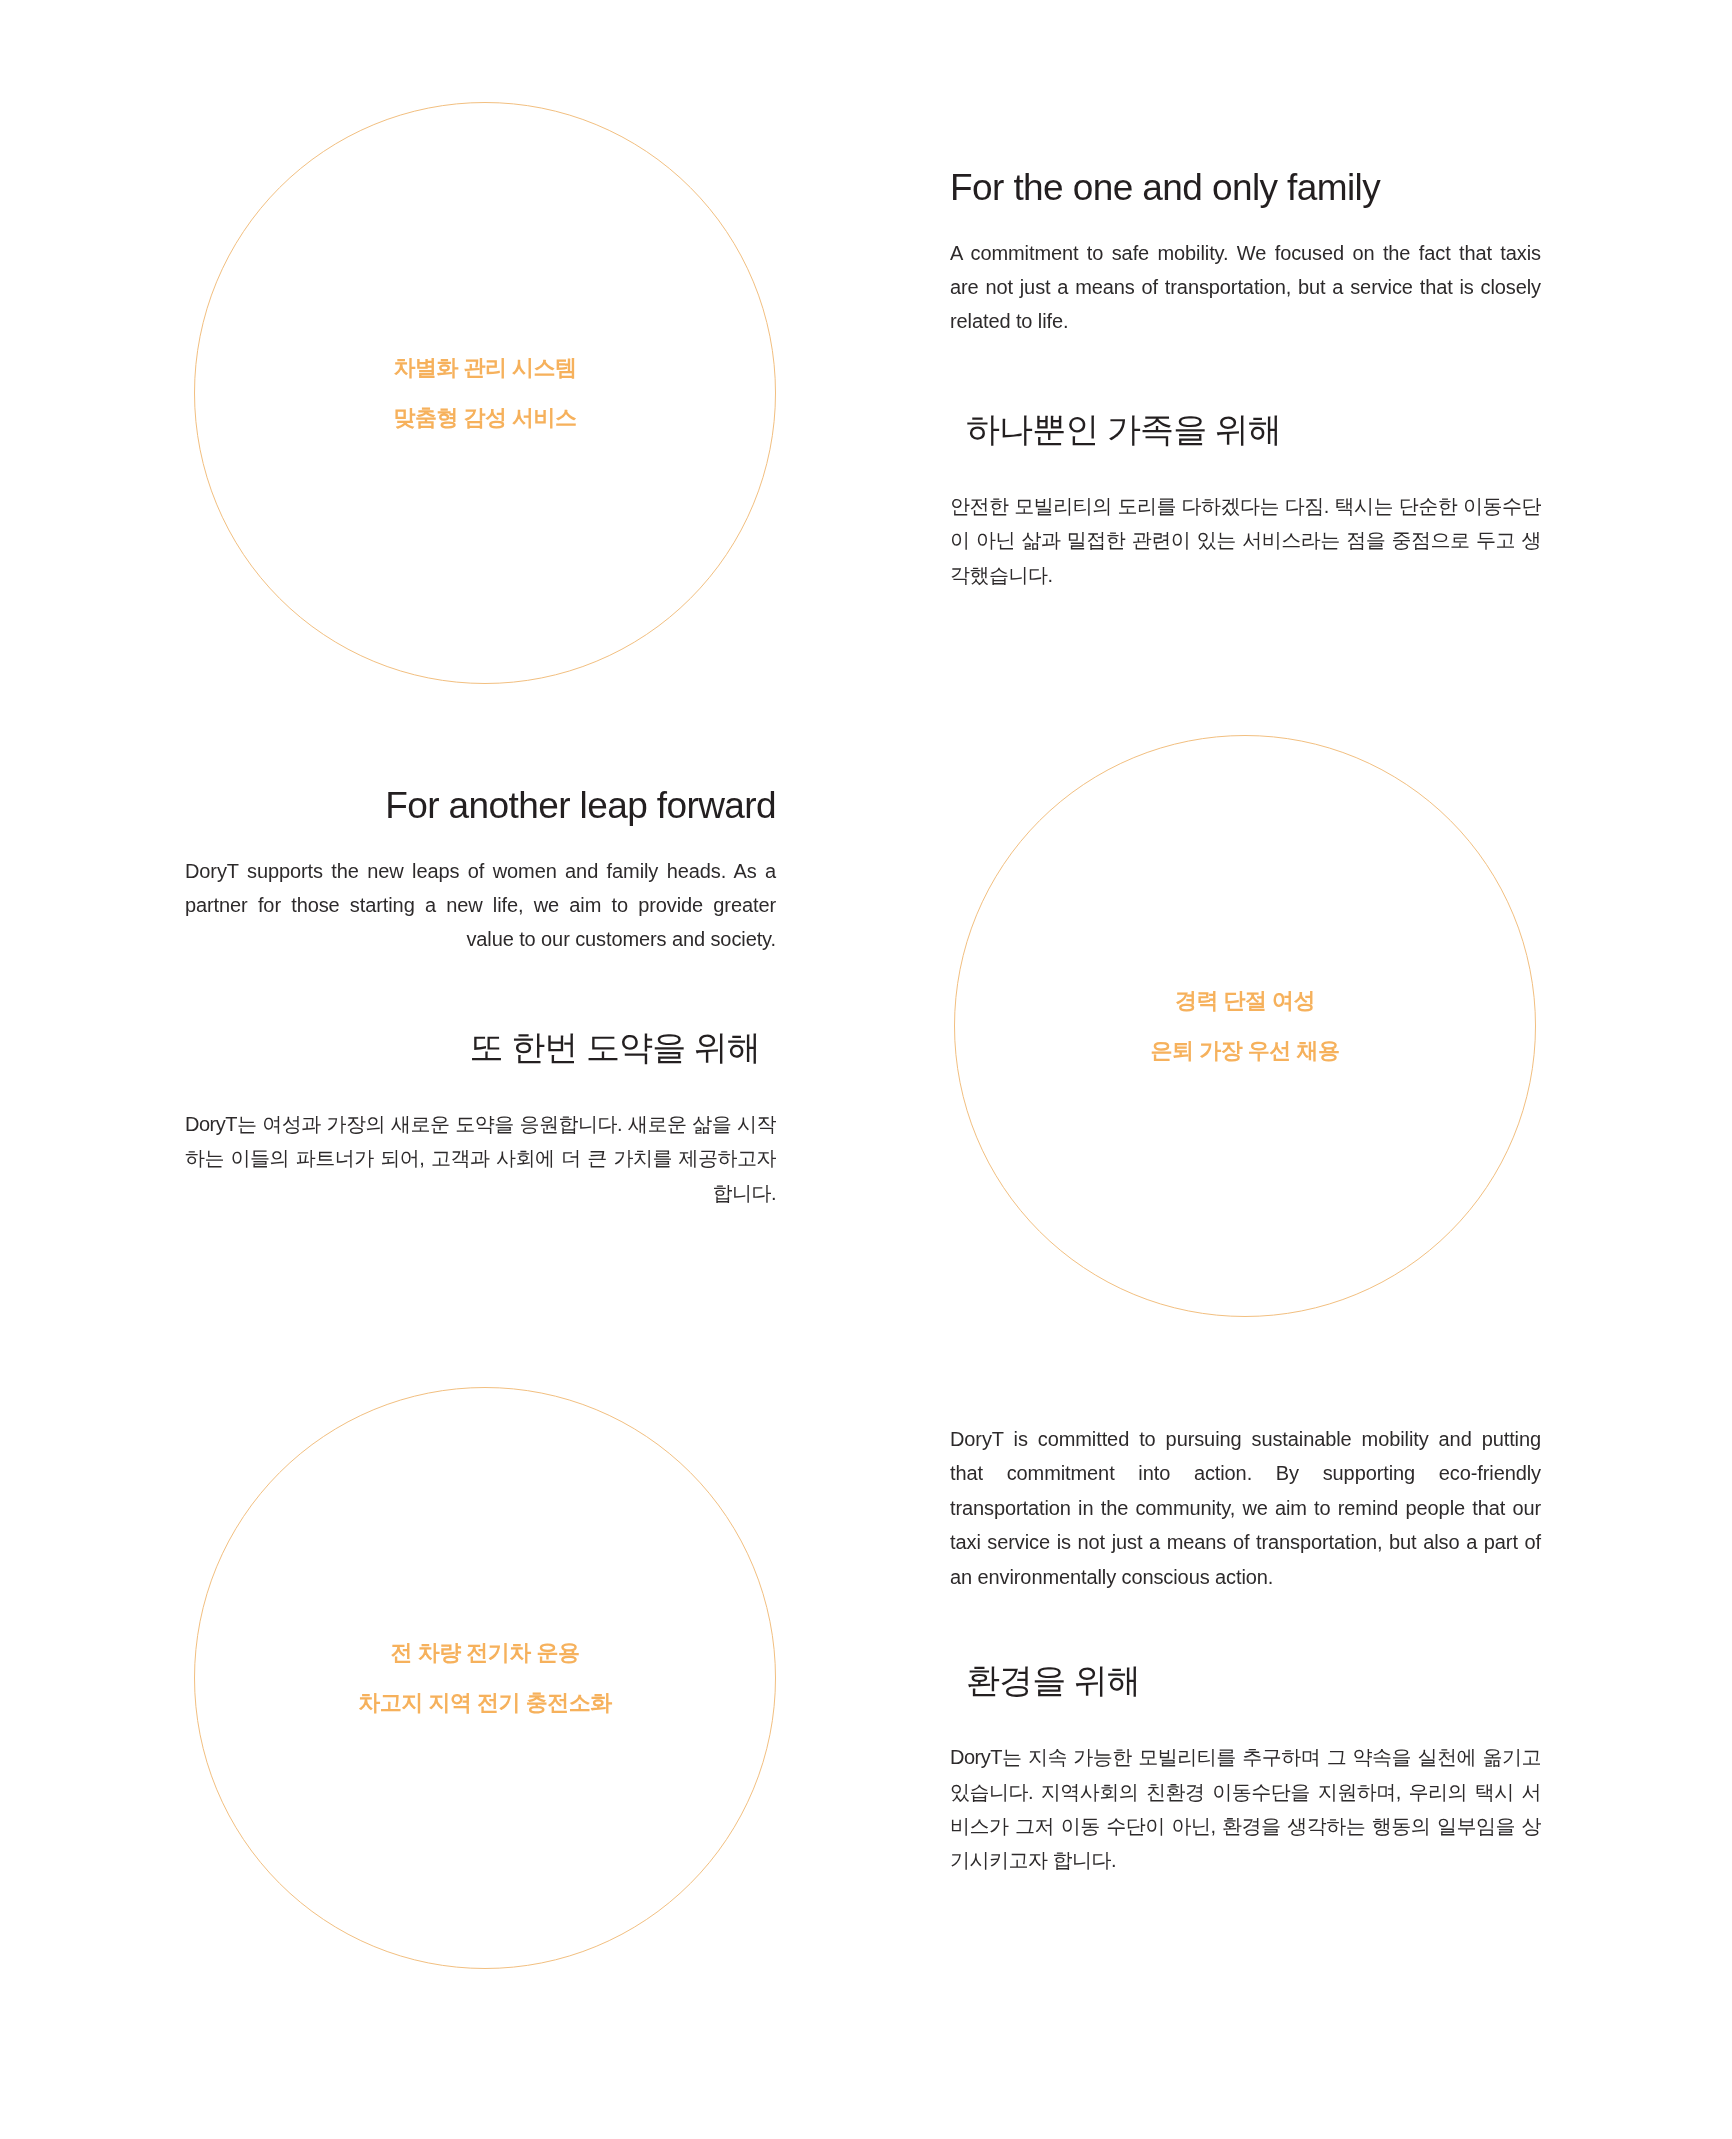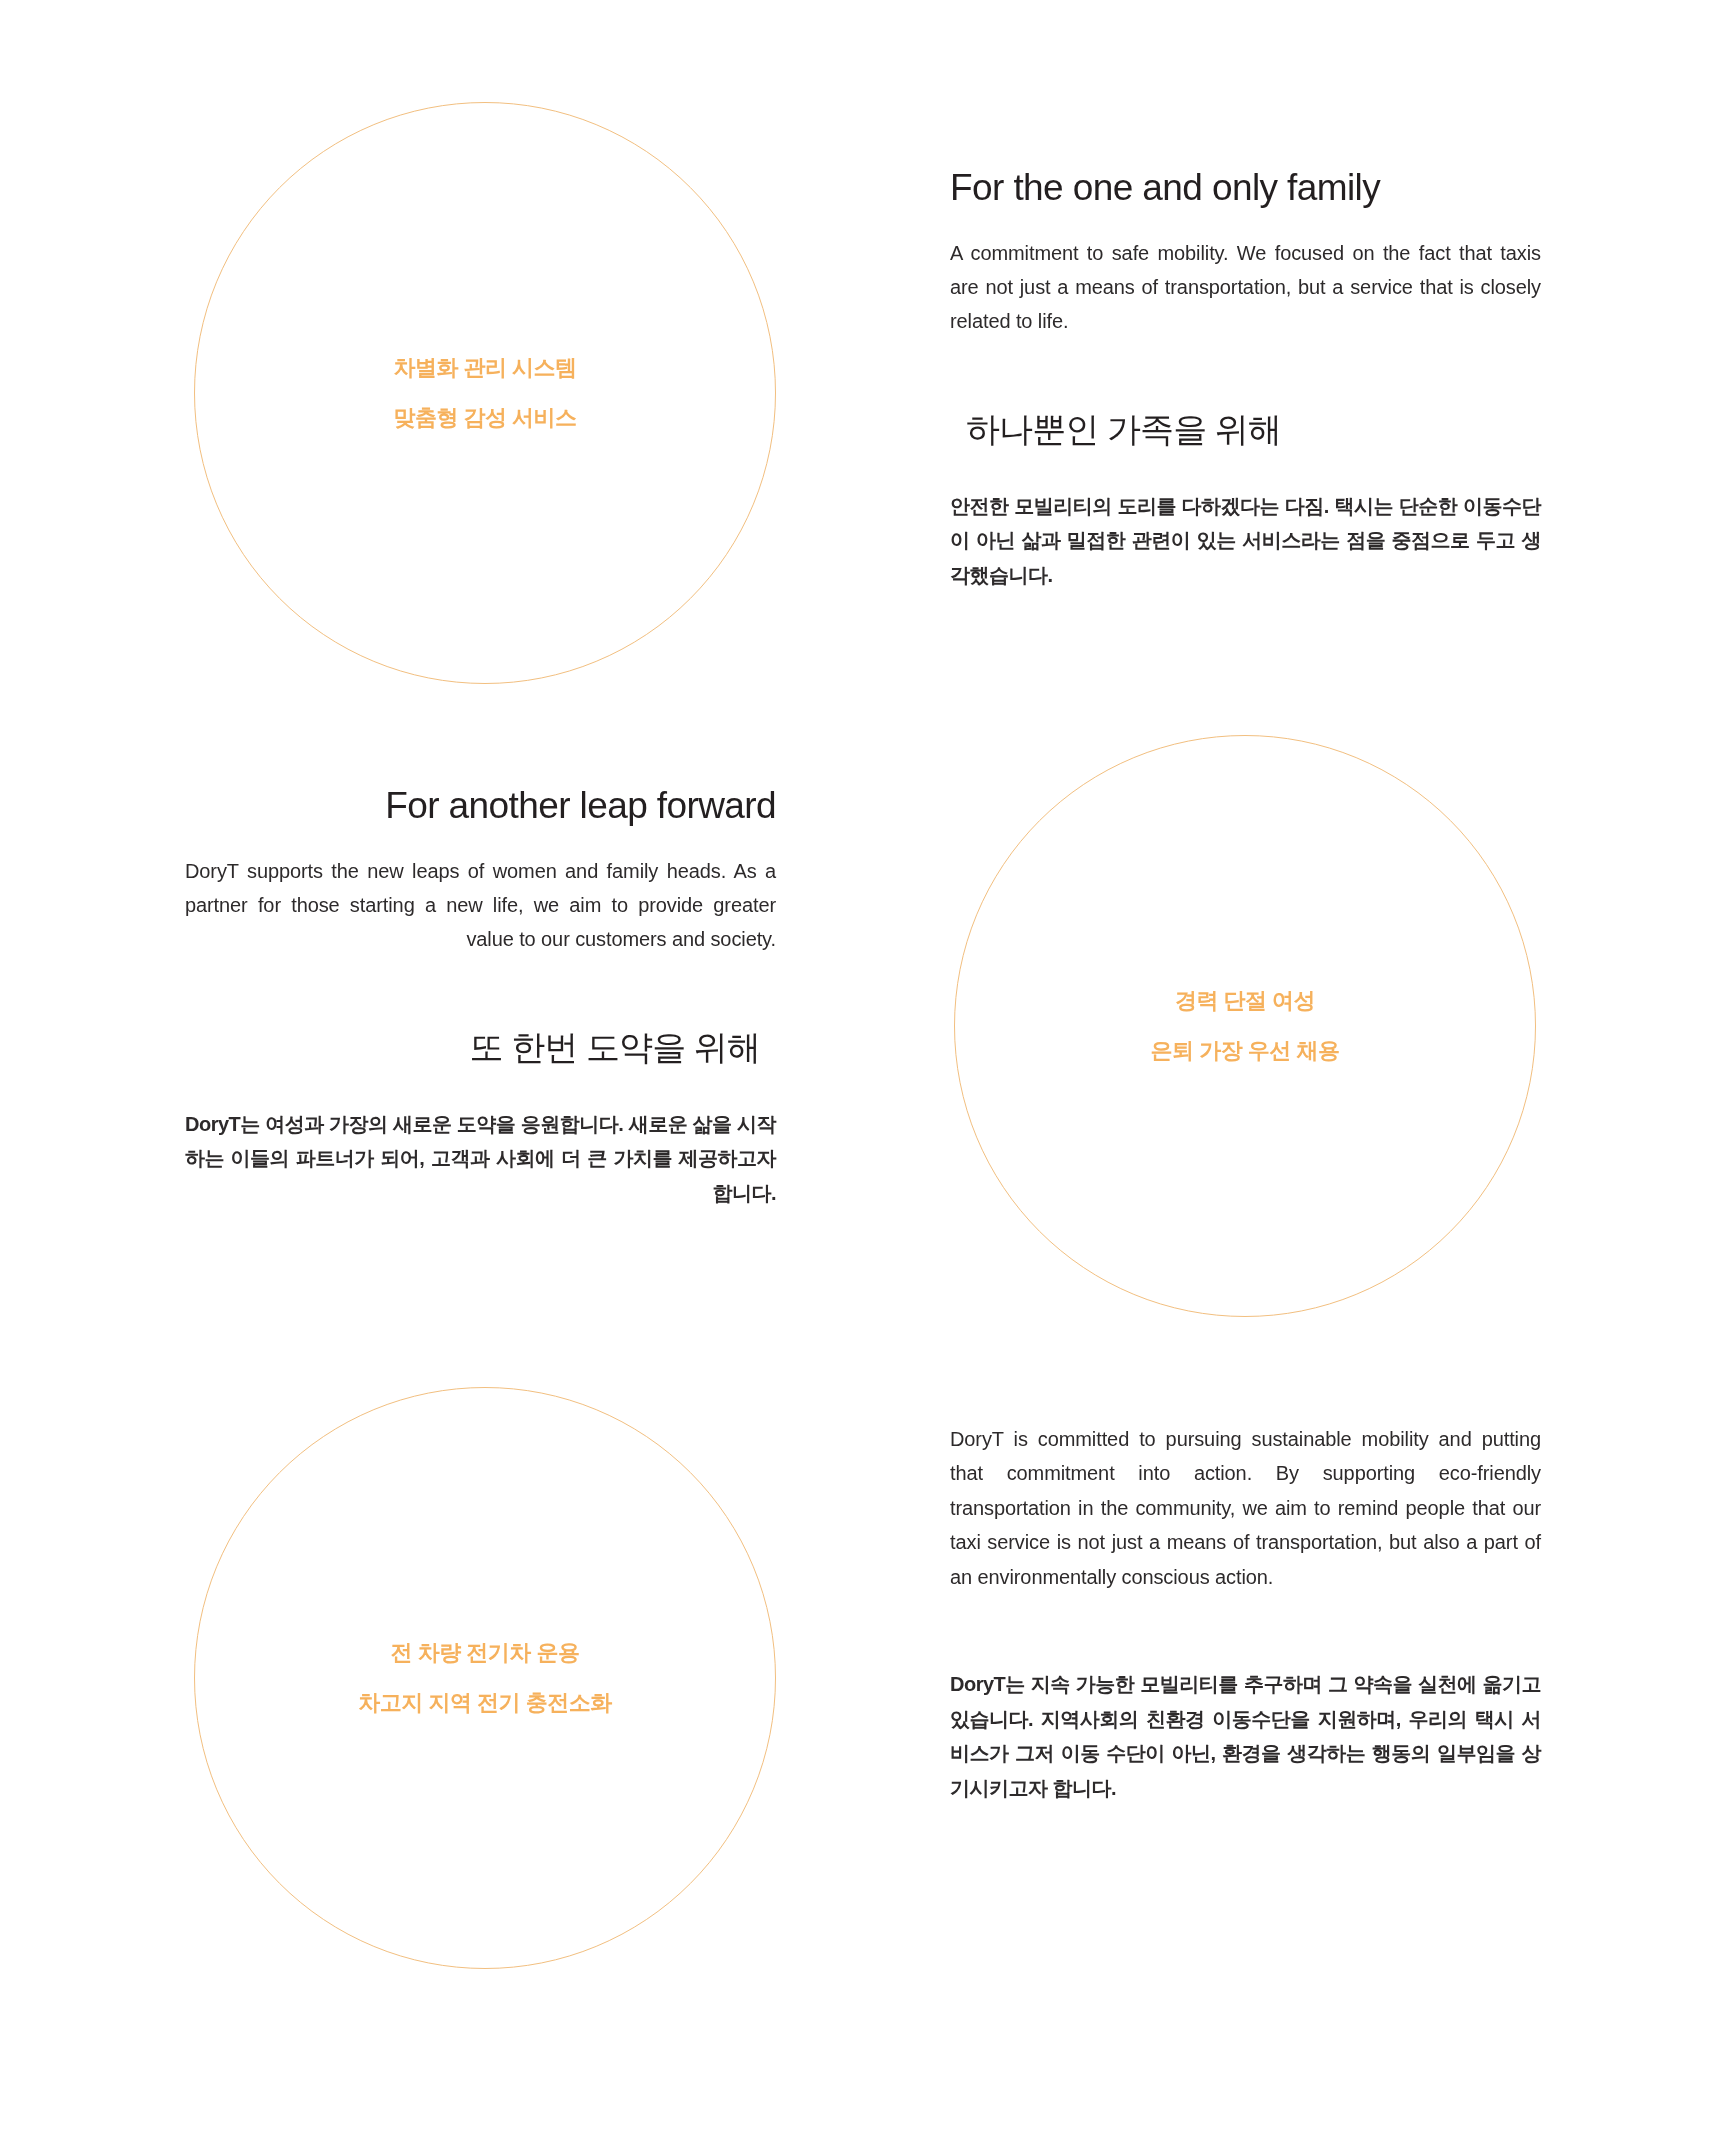--- a/index.html
+++ b/index.html
@@ -92,21 +92,20 @@
   .body-text {
     font-size: 20px;
     line-height: 1.72;
     color: #2d2a2b;
     letter-spacing: -0.1px;
     margin: 0;
     text-align: justify;
   }
   .body-text.ko {
     letter-spacing: -0.5px;
-    font-weight: bold;
   }
   .align-right {
     text-align: right;
   }
   .body-text.align-right {
     text-align: justify;
     text-align-last: right;
   }
 
   
@@ -177,18 +176,19 @@
 
   <div class="circle" id="circle-2">
     <div class="circle-line">경력 단절 여성</div>
     <div class="circle-line">은퇴 가장 우선 채용</div>
   </div>
 
   <div class="block" id="block-env">
     <div class="gap-a"></div>
     <p class="body-text">DoryT is committed to pursuing sustainable mobility and putting that commitment into action. By supporting eco-friendly transportation in the community, we aim to remind people that our taxi service is not just a means of transportation, but also a part of an environmentally conscious action.</p>
     <div class="gap-b"></div>
+    <h2 class="heading-ko">환경을 위해</h2>
     <div class="gap-c"></div>
     <p class="body-text ko">DoryT는 지속 가능한 모빌리티를 추구하며 그 약속을 실천에 옮기고 있습니다. 지역사회의 친환경 이동수단을 지원하며, 우리의 택시 서비스가 그저 이동 수단이 아닌, 환경을 생각하는 행동의 일부임을 상기시키고자 합니다.</p>
   </div>
 
 </div>
 
 
 </body></html>

